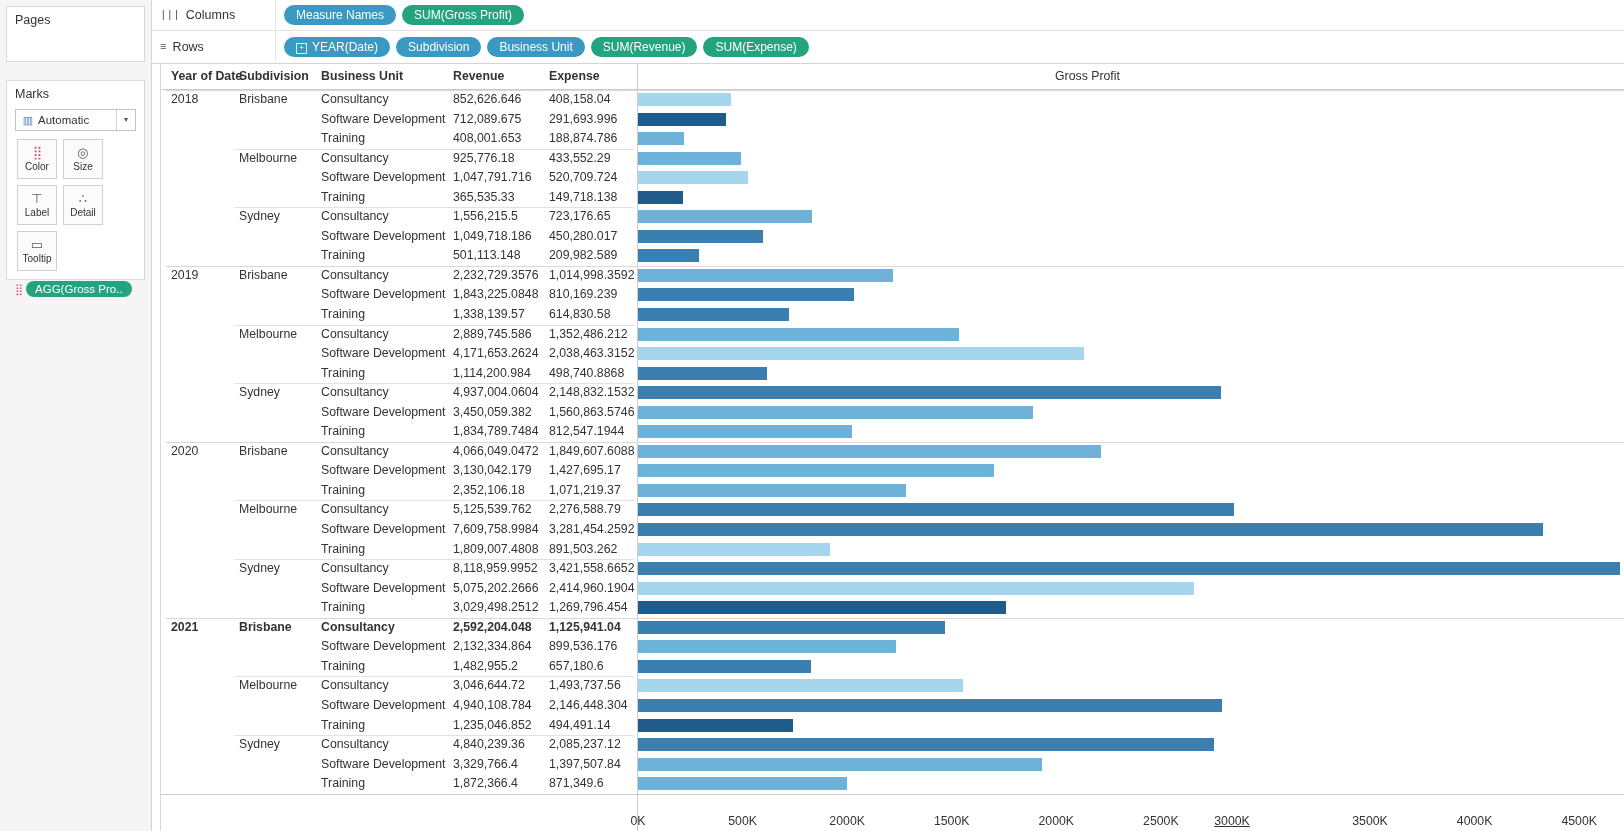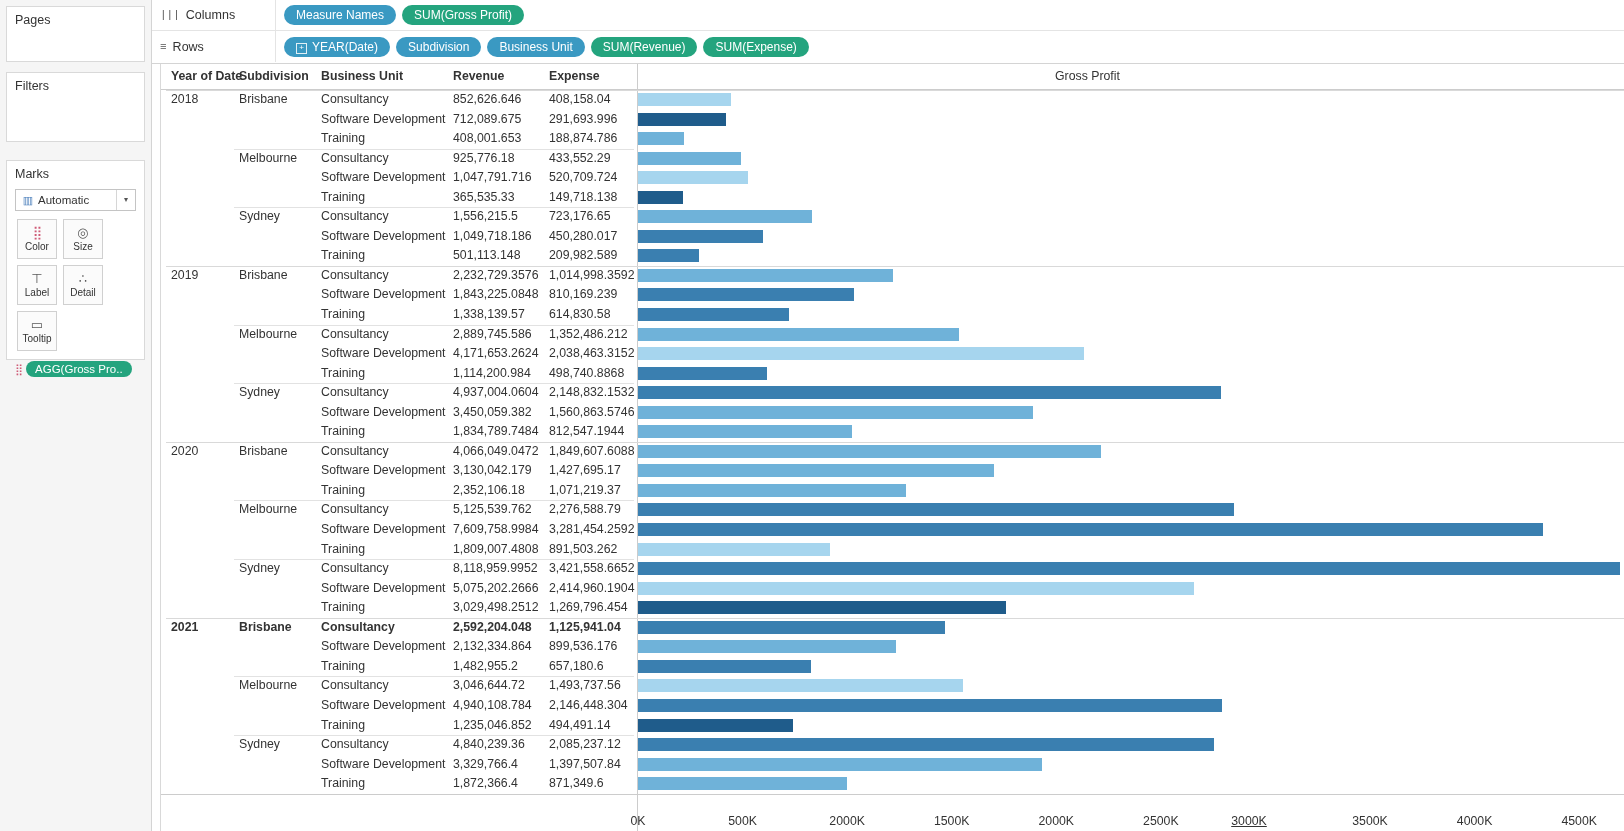--- a/index.html
+++ b/index.html
@@ -324,23 +324,20 @@
 <body>
 
 <div id="app">
 
   <div class="left-panel">
 
     <div class="card pages-card">
       <div class="card-title">Pages</div>
     </div>
 
-    <div class="card filters-card" style="margin-top:10px;">
-      <div class="card-title">Filters</div>
-    </div>
 
     <div class="card marks-card" style="margin-top:18px;">
       <div class="card-title">Marks</div>
 
       <div class="marks-type">
         <span class="mt-icon">▥</span>
         <span class="mt-label">Automatic</span>
         <span class="mt-caret">▾</span>
       </div>
 
@@ -720,21 +717,21 @@
 
       <div class="axis">
         <div class="axis-line"></div>
         <div id="ticks">
             <span class="tick-label" style="left: 1px;">0K</span>
             <span class="tick-label" style="left: 105.574px;">500K</span>
             <span class="tick-label" style="left: 210.149px;">2000K</span>
             <span class="tick-label" style="left: 314.723px;">1500K</span>
             <span class="tick-label" style="left: 419.298px;">2000K</span>
             <span class="tick-label" style="left: 523.872px;">2500K</span>
-            <span class="tick-label" style="left: 612px; text-decoration: underline;">3000K</span>
+            <span class="tick-label" style="left: 595px; text-decoration: underline;">3000K</span>
             <span class="tick-label" style="left: 733.021px;">3500K</span>
             <span class="tick-label" style="left: 837.596px;">4000K</span>
             <span class="tick-label" style="left: 942.17px;">4500K</span>
           </div>
       </div>
 
     </div>
   </div>
 </div>
 

